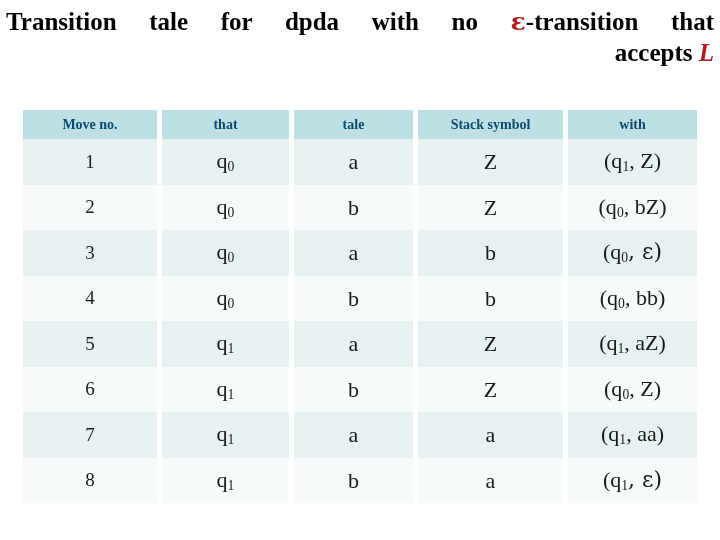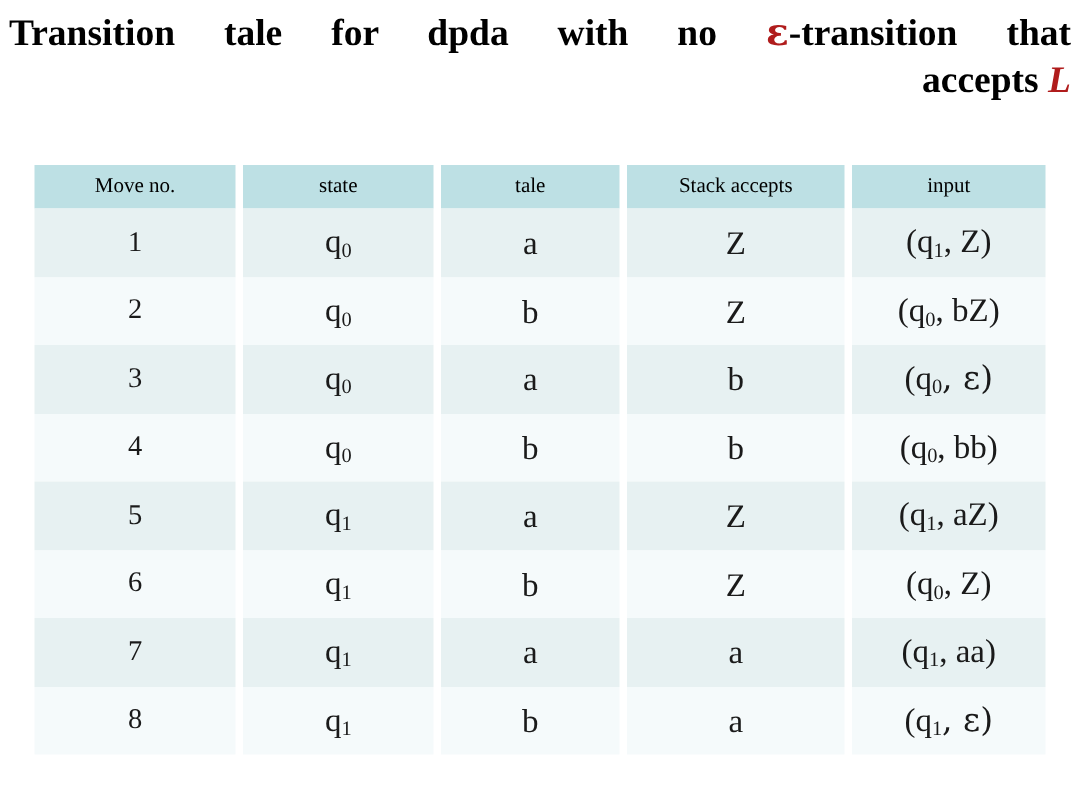--- a/index.html
+++ b/index.html
@@ -72,23 +72,23 @@
     padding: 0;
     margin: 0;
     text-align: center;
     vertical-align: middle;
     border: 0;
   }
   table.tt thead th {
     background: #bde0e4;
     height: 29px;
     font-family: "Liberation Serif", "DejaVu Serif", serif;
-    font-weight: normal;
+    font-weight: bold;
     font-size: 14px;
-    color: #000000;
+    color: #0c4a6e;
     letter-spacing: 0px;
     text-align: center;
   }
   table.tt tbody td {
     height: 45.5px;
     font-family: "Liberation Serif", "DejaVu Serif", serif;
     font-weight: normal;
     font-size: 22px;
     color: #1a1a1a;
     line-height: 1.05;
@@ -135,24 +135,24 @@
       <colgroup>
         <col class="c1">
           <col class="c2">
           <col class="c3">
           <col class="c4">
           <col class="c5">
       </colgroup>
       <thead>
         <tr>
           <th>Move no.</th>
-          <th>state</th>
+          <th>that</th>
           <th>tale</th>
-          <th>Stack accepts</th>
-          <th>input</th>
+          <th>Stack symbol</th>
+          <th>with</th>
         </tr>
       </thead>
       <tbody>
 
         <tr class="odd">
           <td class="num">1</td>
           <td><span>q</span><span class="sub">0</span></td>
           <td>a</td>
           <td>Z</td>
           <td><span>(q</span><span class="sub">1</span><span>, Z)</span></td>

